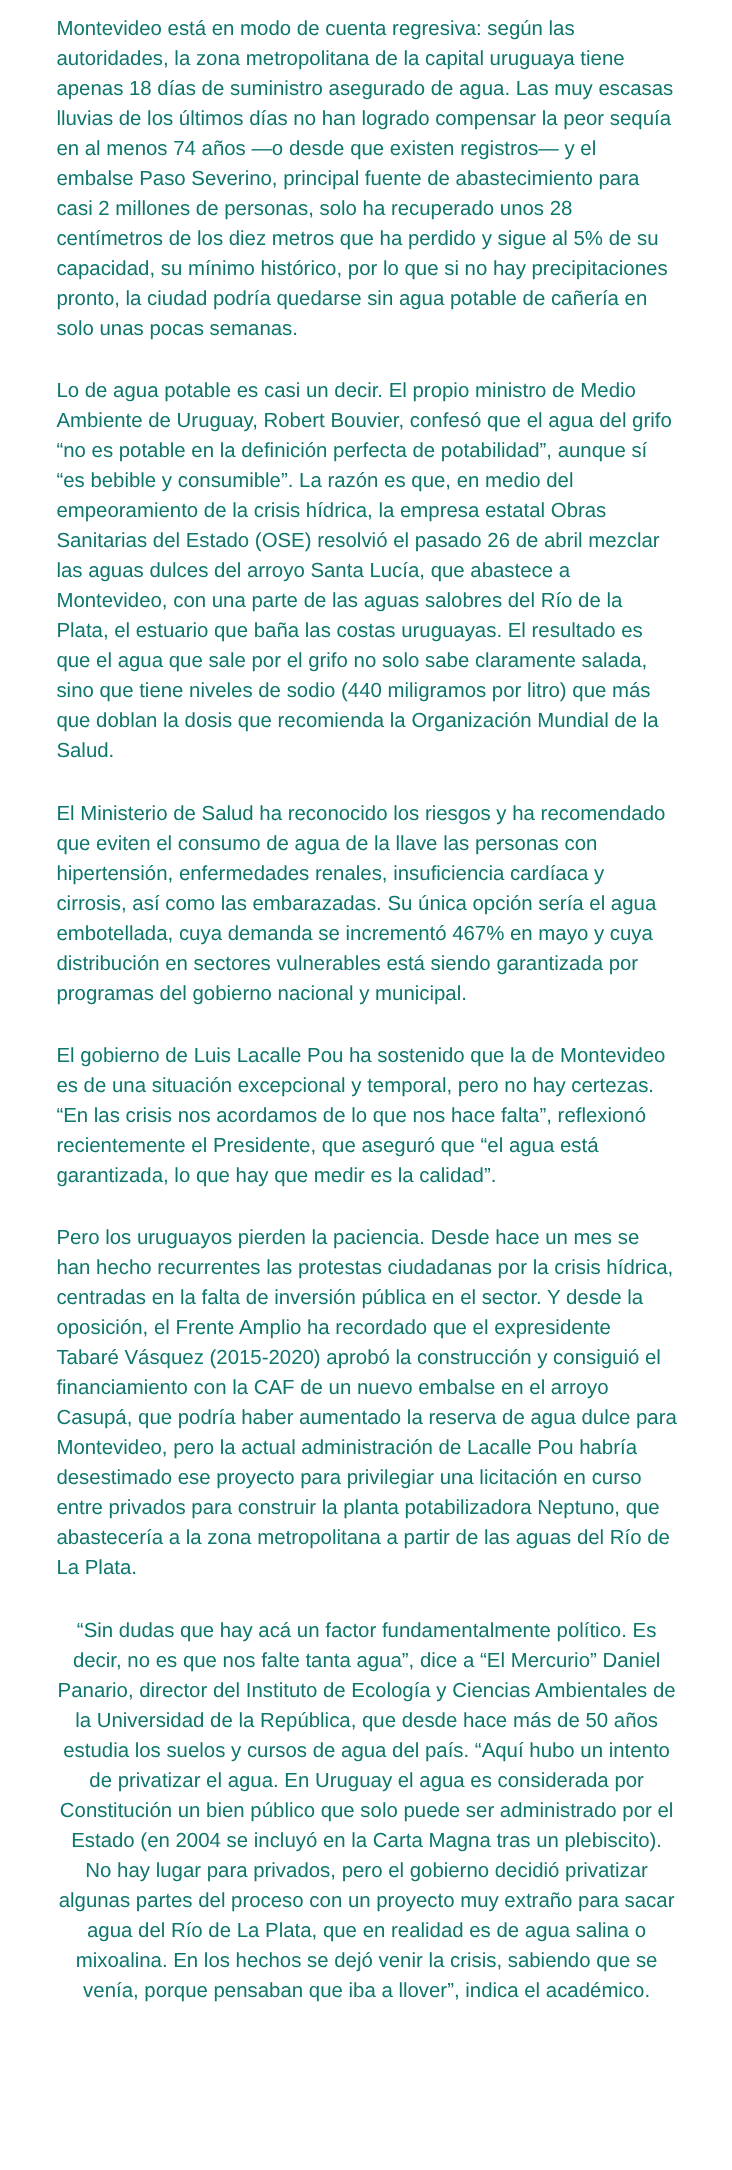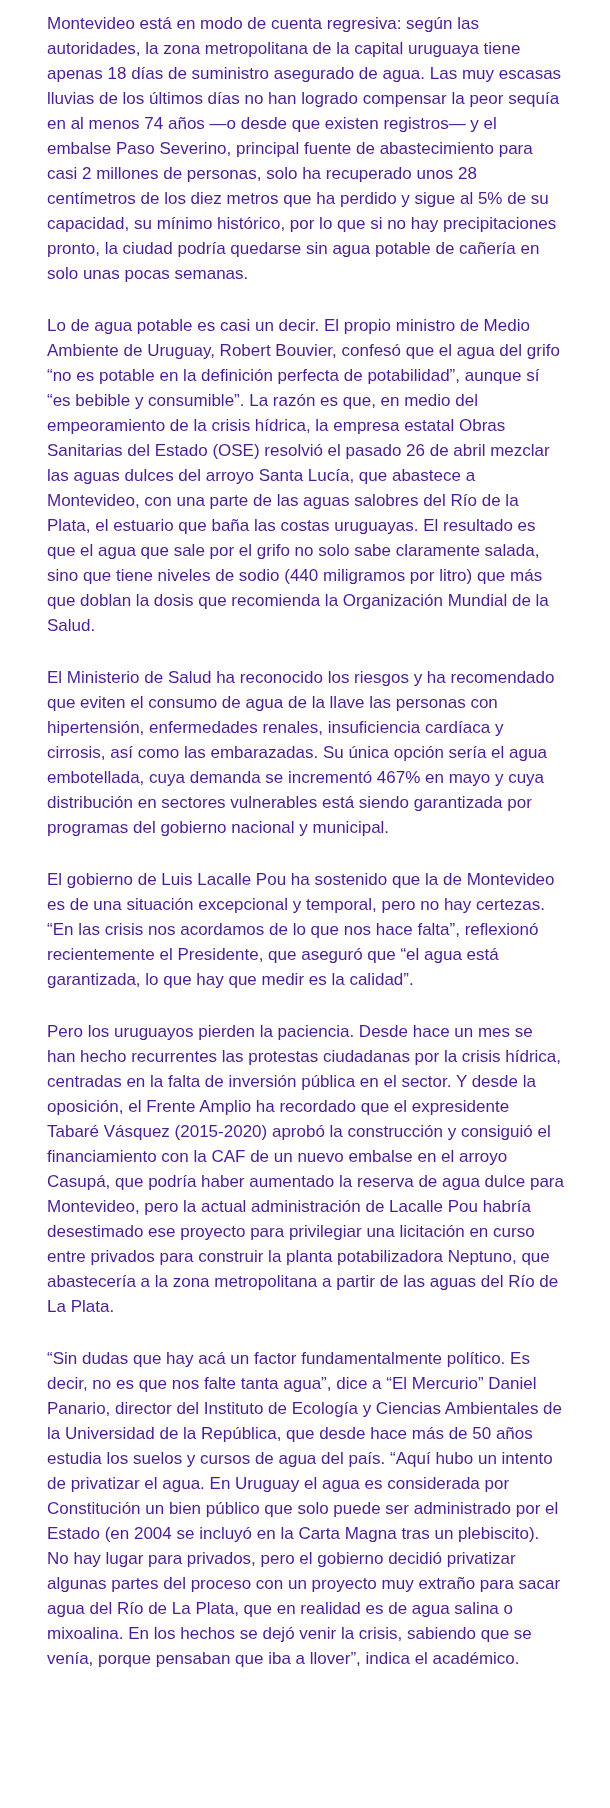--- a/index.html
+++ b/index.html
@@ -14,27 +14,28 @@
     background: #ffffff;
     box-sizing: border-box;
     padding: 11px 46px 20px 47px;
   }
   .article p {
     margin: 0 0 27px 0;
     font-family: "Liberation Sans", sans-serif;
     font-size: 17px;
     line-height: 25px;
     font-weight: 400;
-    color: #4c1d95;
+    color: #0f766e;
     text-align: left;
     letter-spacing: 0;
     word-spacing: normal;
   }
   .article p:last-child {
     margin-bottom: 0;
+    text-align: center;
   }
 </style>
 </head>
 <body>
 
 <div class="page">
   <main class="article">
     <p>Montevideo está en modo de cuenta regresiva: según las autoridades, la zona metropolitana de la capital uruguaya tiene apenas 18 días de suministro asegurado de agua. Las muy escasas lluvias de los últimos días no han logrado compensar la peor sequía en al menos 74 años —o desde que existen registros— y el embalse Paso Severino, principal fuente de abastecimiento para casi 2 millones de personas, solo ha recuperado unos 28 centímetros de los diez metros que ha perdido y sigue al 5% de su capacidad, su mínimo histórico, por lo que si no hay precipitaciones pronto, la ciudad podría quedarse sin agua potable de cañería en solo unas pocas semanas.</p>
     <p>Lo de agua potable es casi un decir. El propio ministro de Medio Ambiente de Uruguay, Robert Bouvier, confesó que el agua del grifo “no es potable en la definición perfecta de potabilidad”, aunque sí “es bebible y consumible”. La razón es que, en medio del empeoramiento de la crisis hídrica, la empresa estatal Obras Sanitarias del Estado (OSE) resolvió el pasado 26 de abril mezclar las aguas dulces del arroyo Santa Lucía, que abastece a Montevideo, con una parte de las aguas salobres del Río de la Plata, el estuario que baña las costas uruguayas. El resultado es que el agua que sale por el grifo no solo sabe claramente salada, sino que tiene niveles de sodio (440 miligramos por litro) que más que doblan la dosis que recomienda la Organización Mundial de la Salud.</p>
     <p>El Ministerio de Salud ha reconocido los riesgos y ha recomendado que eviten el consumo de agua de la llave las personas con hipertensión, enfermedades renales, insuficiencia cardíaca y cirrosis, así como las embarazadas. Su única opción sería el agua embotellada, cuya demanda se incrementó 467% en mayo y cuya distribución en sectores vulnerables está siendo garantizada por programas del gobierno nacional y municipal.</p>

